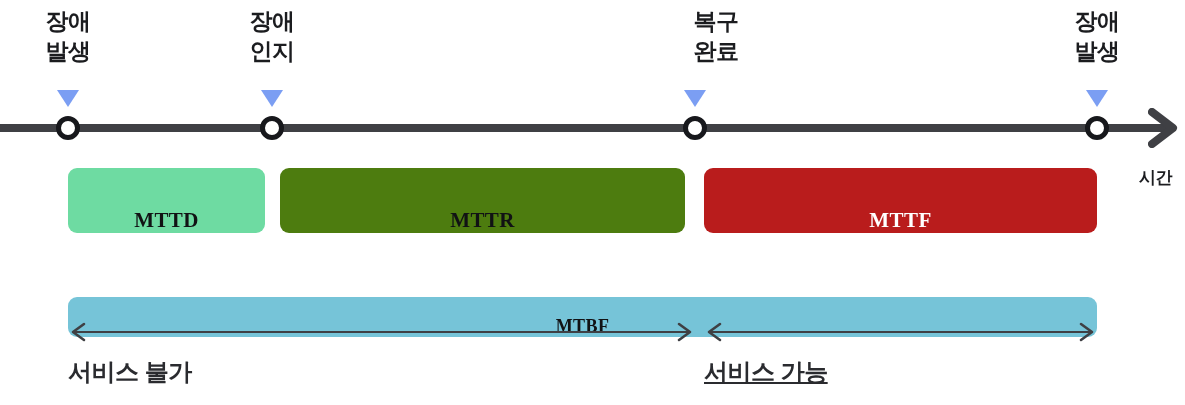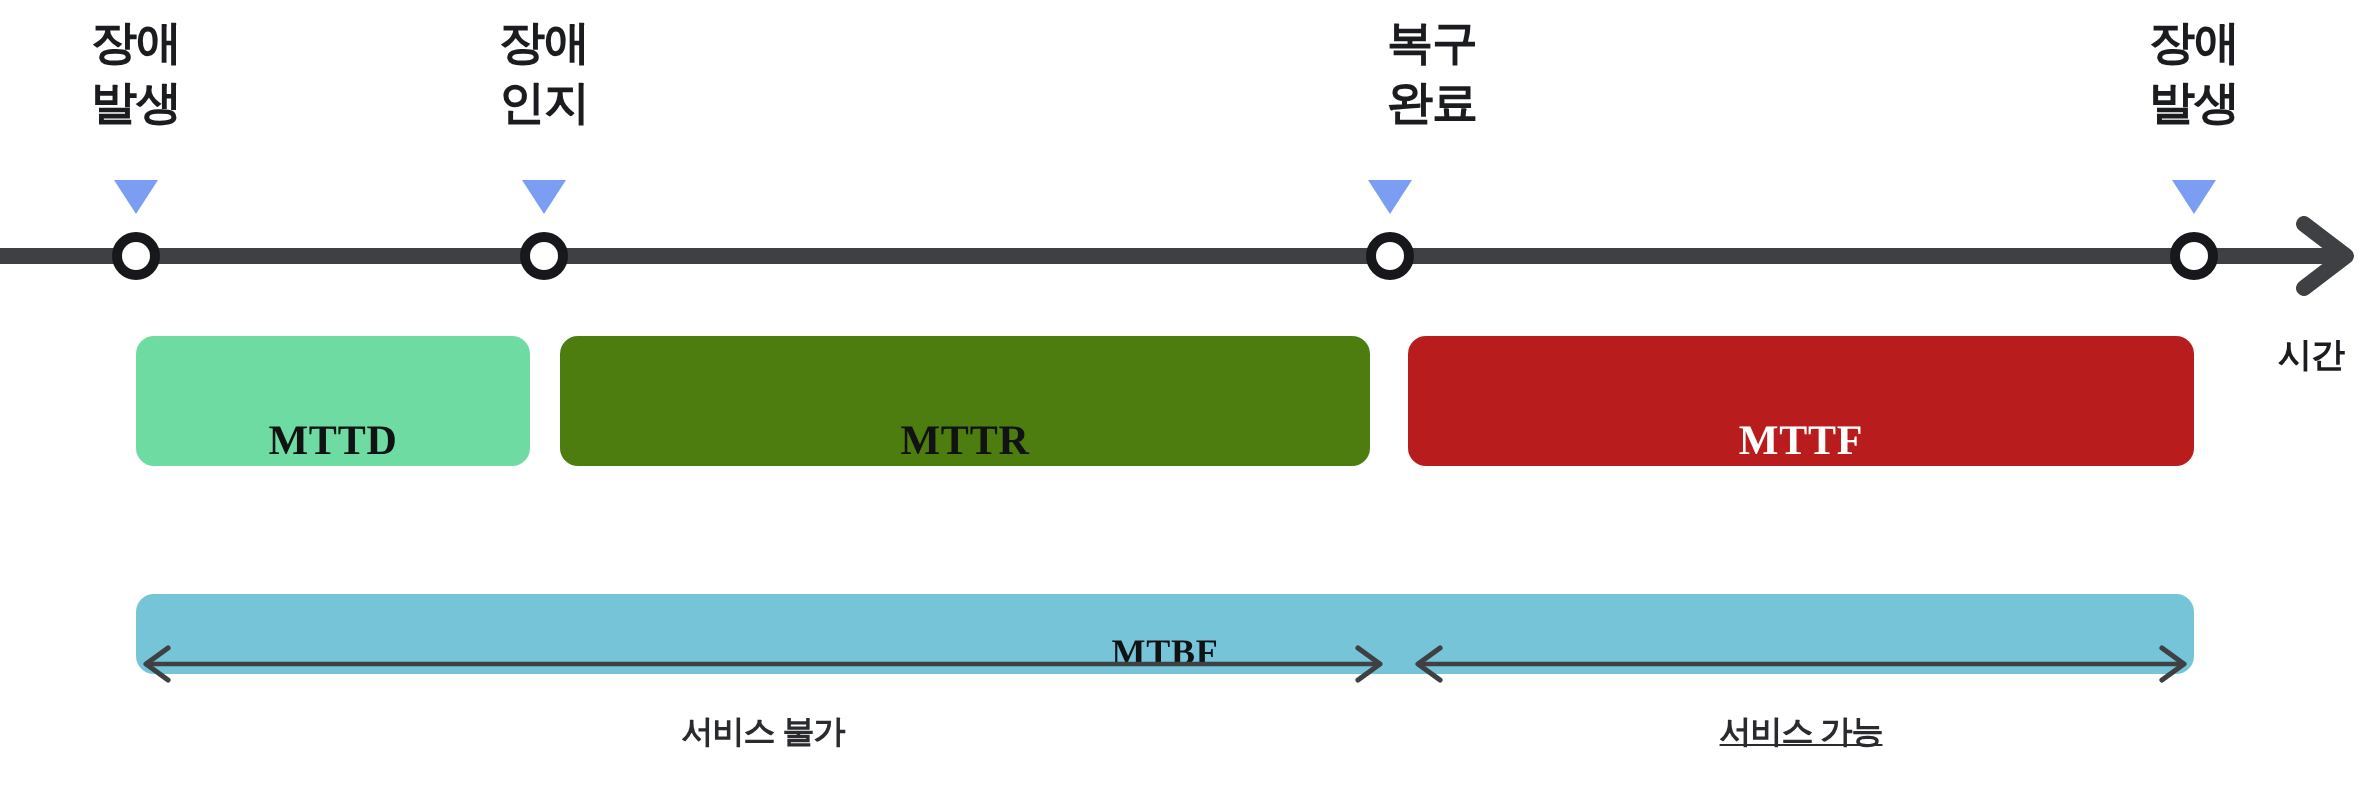--- a/index.html
+++ b/index.html
@@ -103,23 +103,22 @@
 
   
   .phase-arrow {
     position: absolute;
     top: 320px;
     height: 24px;
   }
   .phase-label {
     position: absolute;
     top: 356px;
-    text-align: center;
     font-weight: bold;
-    font-size: 16px;
+    font-size: 24px;
     color: #2a2b2f;
     letter-spacing: -0.5px;
   }
 </style>
 </head>
 <body>
 
 <div id="canvas">
 
   <div class="tl-line"></div>

